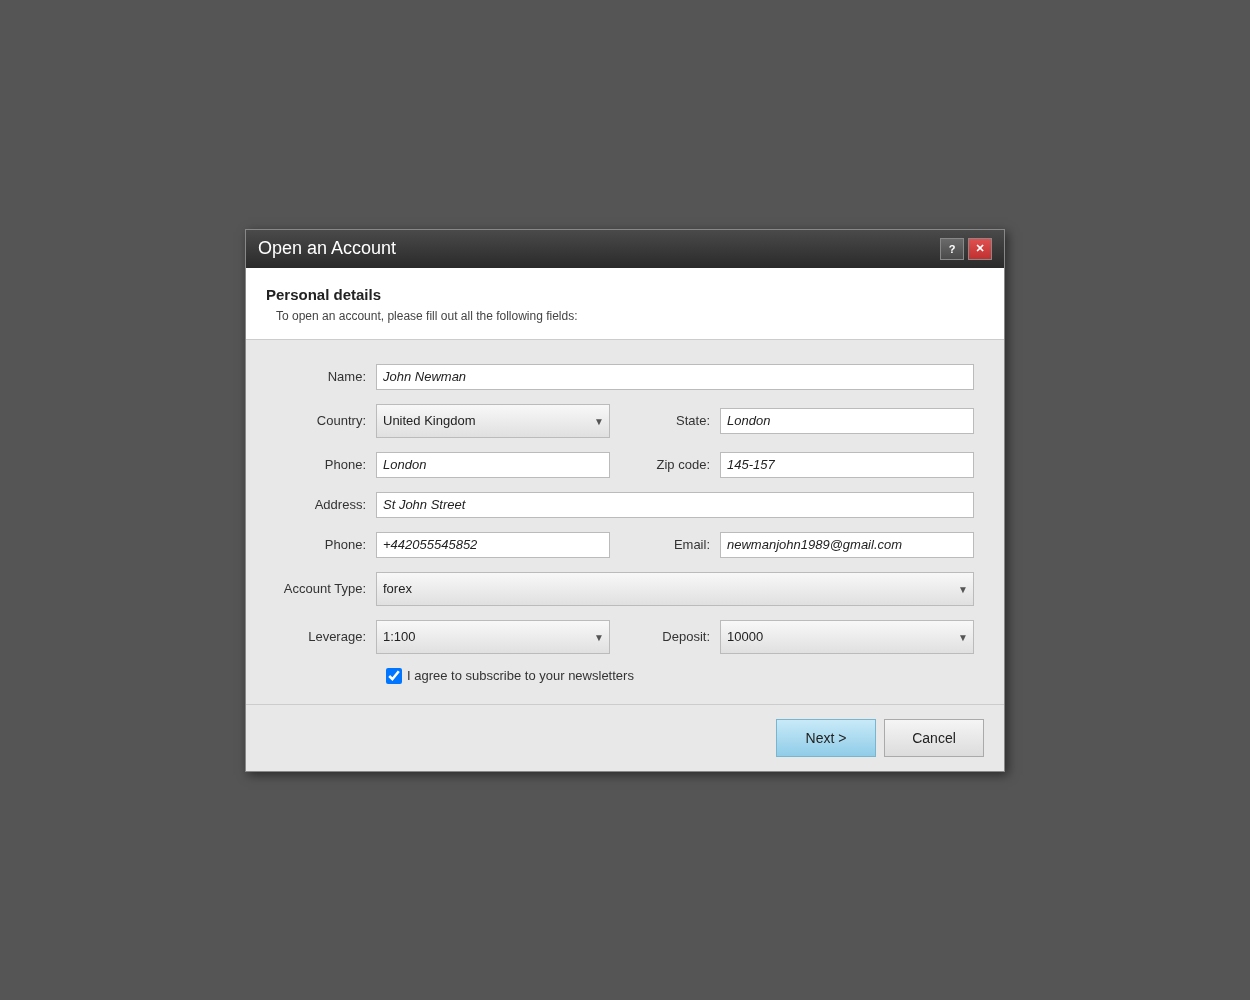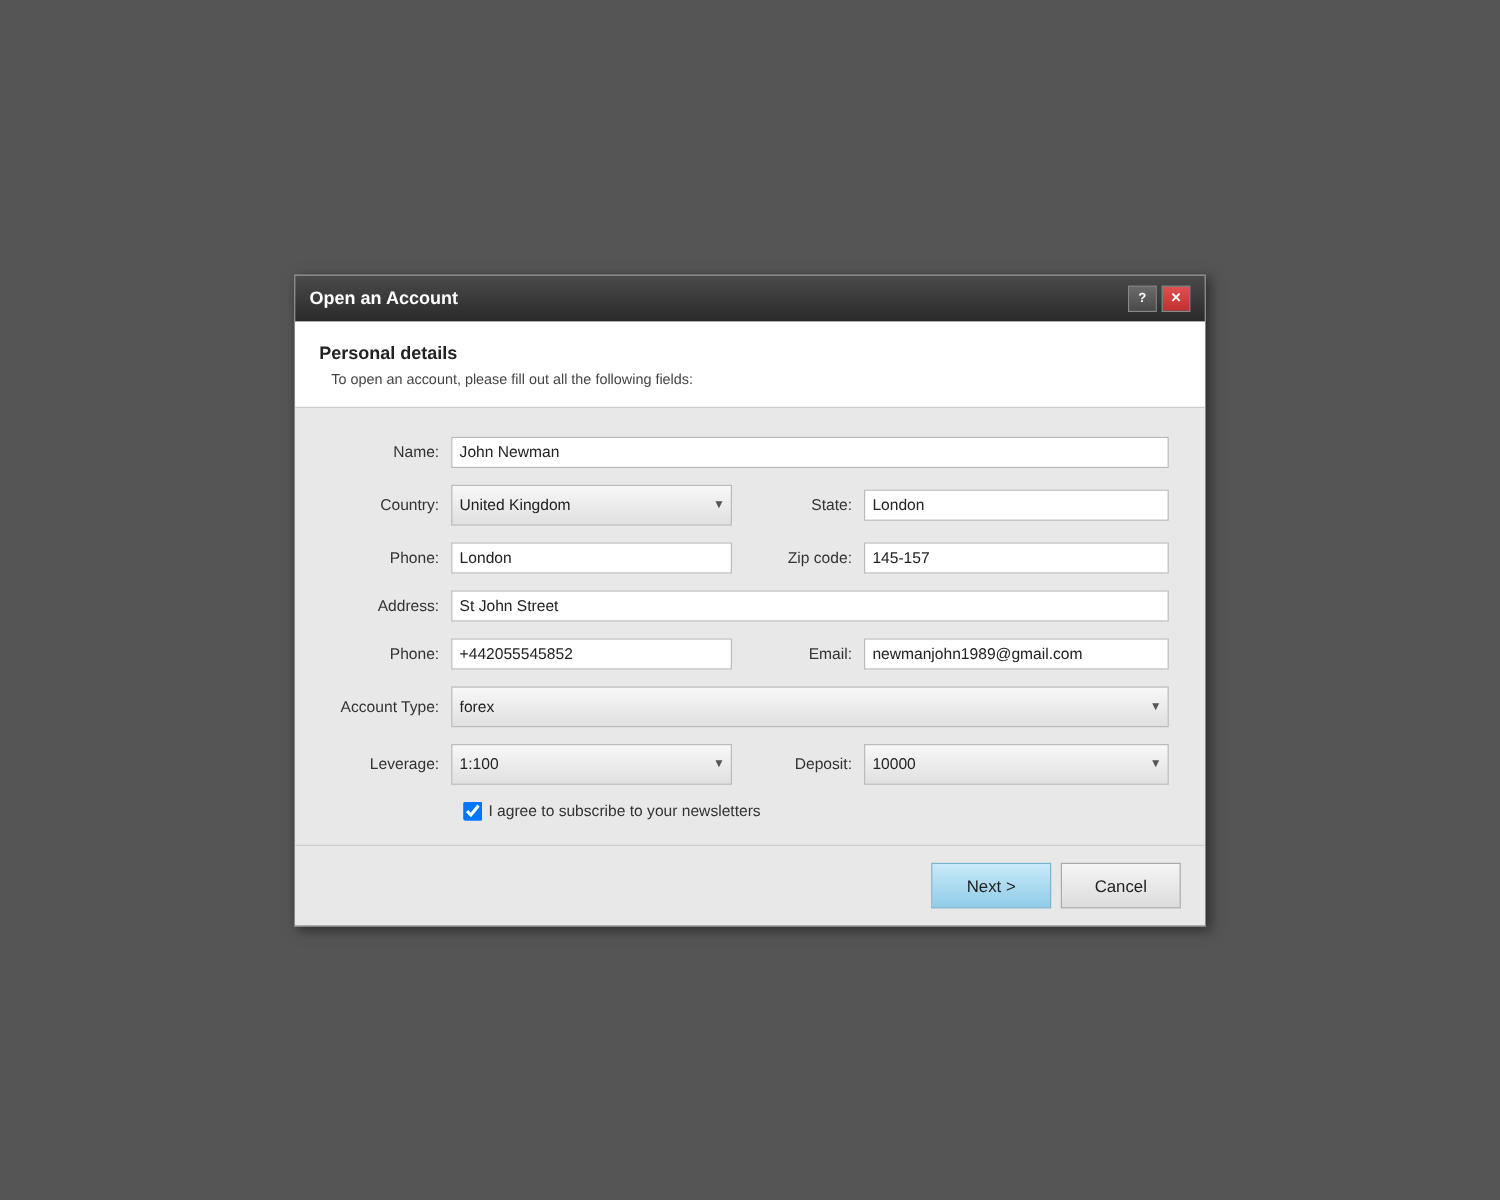--- a/index.html
+++ b/index.html
@@ -24,22 +24,22 @@
       padding: 8px 12px;
       display: flex;
       align-items: center;
       justify-content: space-between;
       user-select: none;
     }
     .title-bar-left {
       display: flex;
       align-items: flex-end;
       gap: 8px;
-      font-size: 15px;
-      font-weight: bold;
+      font-size: 18px;
+      font-weight: normal;
     }
     .title-bar-controls {
       display: flex;
       gap: 4px;
     }
     .title-btn {
       width: 24px;
       height: 22px;
       border: 1px solid #888;
       display: flex;
@@ -104,20 +104,21 @@
     }
     .form-input {
       flex: 1;
       height: 26px;
       border: 1px solid #bbb;
       background: white;
       padding: 0 6px;
       font-size: 13px;
       color: #222;
       outline: none;
+      font-style: italic;
     }
     .select-wrapper {
       flex: 1;
       position: relative;
       display: flex;
     }
     .select-wrapper select {
       width: 100%;
       height: 34px;
       border: 1px solid #bbb;

